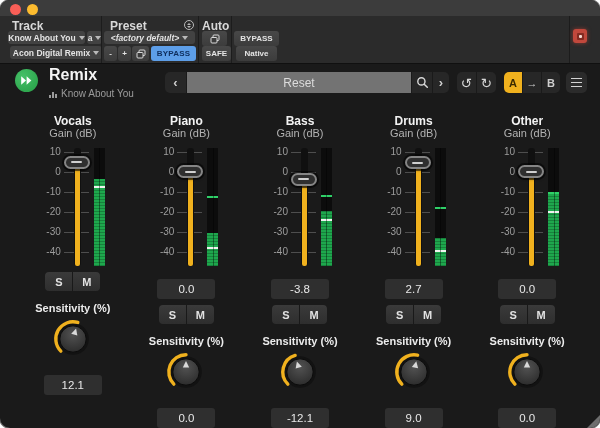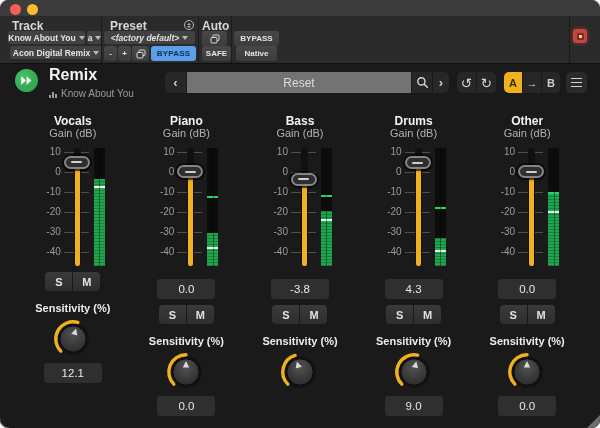--- a/index.html
+++ b/index.html
@@ -89,21 +89,21 @@
   .meter-peak{position:absolute;left:0;right:0;height:2px;background:#eef4ee;}
   .meter-hold{position:absolute;left:0;right:0;height:2px;background:#2fd068;}
   .value-box{width:58px;height:20px;background:#2f2f2f;border-radius:3px;color:#e8e8e8;
     font-size:11.5px;display:flex;align-items:center;justify-content:center;}
   .gain-box{margin-top:13px;}
   .sm-group{margin-top:6px;display:flex;gap:1px;border-radius:4px;overflow:hidden;background:#191919;}
   .sm-btn{width:27px;height:19px;background:linear-gradient(#3a3a3a,#2e2e2e);color:#e2e2e2;
     font-size:11px;font-weight:bold;display:flex;align-items:center;justify-content:center;}
   .sens-label{margin-top:11px;font-size:11px;font-weight:bold;color:#ececec;height:13px;}
   .knob{margin-top:3px;width:42px;height:42px;}
-  .sens-box{margin-top:3px;}
+  .sens-box{margin-top:15px;}
   
   #resize-grip{position:absolute;right:0;bottom:0;width:0;height:0;
     border-bottom:13px solid #6e6e6e;border-left:13px solid transparent;}
 </style>
 </head>
 <body>
 
 <div id="window">
 
   <div id="titlebar">
@@ -366,20 +366,21 @@
               <radialGradient id="kg2" cx="50%" cy="32%" r="80%">
       <stop offset="0%" stop-color="#525252"></stop>
                 <stop offset="100%" stop-color="#262626"></stop>
     </radialGradient>
             </defs>
     <circle cx="21" cy="21" r="15.8" fill="#121212"></circle>
     <path d="M 8.84 33.16 A 17.2 17.2 0 0 1 16.16 4.49" fill="none" stroke="#f0b11e" stroke-width="3.4" stroke-linecap="round"></path>
     <circle cx="21" cy="21" r="13.2" fill="url(#kg2)" stroke="#0b0b0b" stroke-width="1"></circle>
     <polygon points="17.91,10.44 22.81,15.78 16.66,17.58" fill="#d9d9d9"></polygon>
   </svg></div>
+    <div class="value-box sens-box">-12.1</div>
   </div>
 
   <div class="strip">
     <div class="strip-title">Drums</div>
     <div class="strip-param">Gain (dB)</div>
     <div class="fader-area">
       <div class="scale">
             <div class="tick-label" style="top: -1px;">10</div>
             <div class="tick-line" style="top: 4px;"></div>
             <div class="tick-label" style="top: 19px;">0</div>
@@ -398,21 +399,21 @@
       <div class="fader-handle" style="top: 8.4px;">
             <i></i>
           </div>
       <div class="meter">
         <div class="meter-fill" style="top: 90px;"></div>
         <div class="meter-hold" style="top: 59px;"></div>
         <div class="meter-peak" style="top: 102px;"></div>
         <div class="meter-mid"></div>
       </div>
     </div>
-    <div class="value-box gain-box">4.3</div>
+    <div class="value-box gain-box">2.7</div>
     <div class="sm-group">
       <div class="sm-btn">S</div>
       <div class="sm-btn">M</div>
     </div>
     <div class="sens-label">Sensitivity (%)</div>
     <div class="knob"><svg width="42" height="42" viewBox="0 0 42 42">
     <defs>
               <radialGradient id="kg3" cx="50%" cy="32%" r="80%">
       <stop offset="0%" stop-color="#525252"></stop>
                 <stop offset="100%" stop-color="#262626"></stop>

